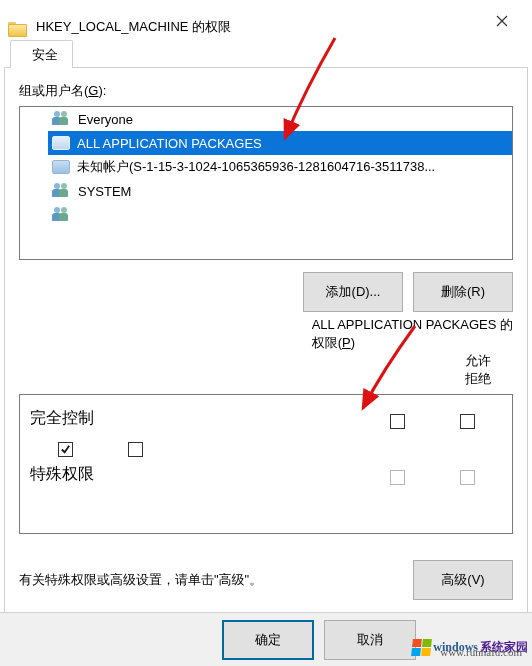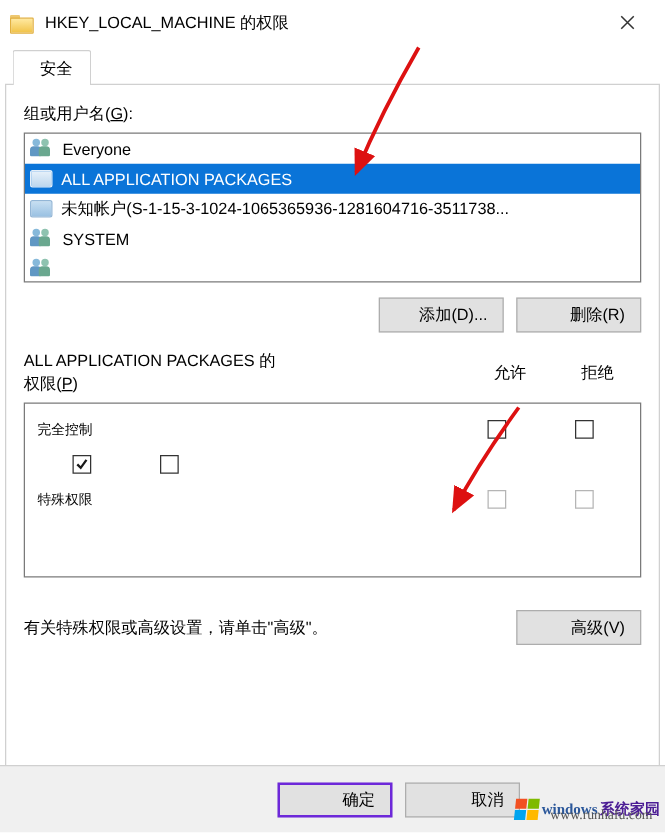--- a/index.html
+++ b/index.html
@@ -10,21 +10,21 @@
     background: #fff;
     color: #000;
     width: 532px;
     height: 666px;
     overflow: hidden;
     position: relative;
   }
   .titlebar {
     height: 36px;
     display: flex;
-    align-items: center;
+    align-items: flex-end;
     padding: 0 8px;
     border-bottom: 0;
   }
   .titlebar .folder-icon {
     width: 18px; height: 15px;
     margin-right: 10px;
     display: inline-block;
     position: relative;
   }
   .titlebar .folder-icon::before {
@@ -86,23 +86,24 @@
   }
 
   .label {
     font-size: 13px;
     margin-bottom: 6px;
   }
   .underline { text-decoration: underline; }
 
   .listbox {
     border: 1px solid #7a7a7a;
-    height: 120px;
+    height: 154px;
     overflow: hidden;
     background: #fff;
+    padding-left: 28px;
   }
   .listrow {
     display: flex;
     align-items: center;
     height: 24px;
     padding: 0 4px;
     font-size: 13px;
     white-space: nowrap;
     overflow: hidden;
   }
@@ -150,53 +151,53 @@
   }
 
   .btn-row {
     display:flex;
     justify-content:flex-end;
     gap:10px;
     margin-top:12px;
   }
   .btn {
     min-width: 100px;
-    height:28px;
+    height:40px;
     border:1px solid #adadad;
     background:#e1e1e1;
     font-size:13px;
     font-family: inherit;
     padding: 0 12px;
     cursor: pointer;
-    text-align: right;
   }
 
   .perm-header {
     display:flex;
-    align-items:center;
-    margin-top:14px;
+    align-items:flex-end;
+    margin-top:4px;
     font-size:13px;
+    flex-direction:column;
   }
   .perm-header .ph-label { flex:1; }
   .perm-header .ph-col {
     width:70px; text-align:center;
   }
 
   .perm-box {
     border:1px solid #7a7a7a;
     margin-top:6px;
     height:140px;
     padding:6px 0;
   }
   .perm-row {
     display:flex;
-    align-items:center;
+    align-items:flex-end;
     height:28px;
     padding:0 10px;
-    font-size:11px;
+    font-size:16px;
   }
   .perm-row .pname { flex:1; }
   .perm-row .pcol {
     width:70px;
     display:flex;
     justify-content:center;
   }
   .cbox {
     width:15px; height:15px;
     border:1px solid #333;
@@ -222,21 +223,21 @@
     height:54px;
     border-top:1px solid #d0d0d0;
     background:#f0f0f0;
     display:flex;
     align-items:center;
     justify-content:flex-end;
     gap:10px;
     padding:0 14px;
   }
   .bottom-bar .btn { min-width: 92px; }
-  .btn.primary { border:2px solid #6d28d9; background:#e1e1e1;}
+  .btn.primary { border:2px solid #0369a1; background:#e1e1e1;}
 
   .arrow {
     position:absolute;
     pointer-events:none;
   }
   .arrow svg { overflow:visible; }
 
   .watermark {
     position:absolute;
     right:4px;

